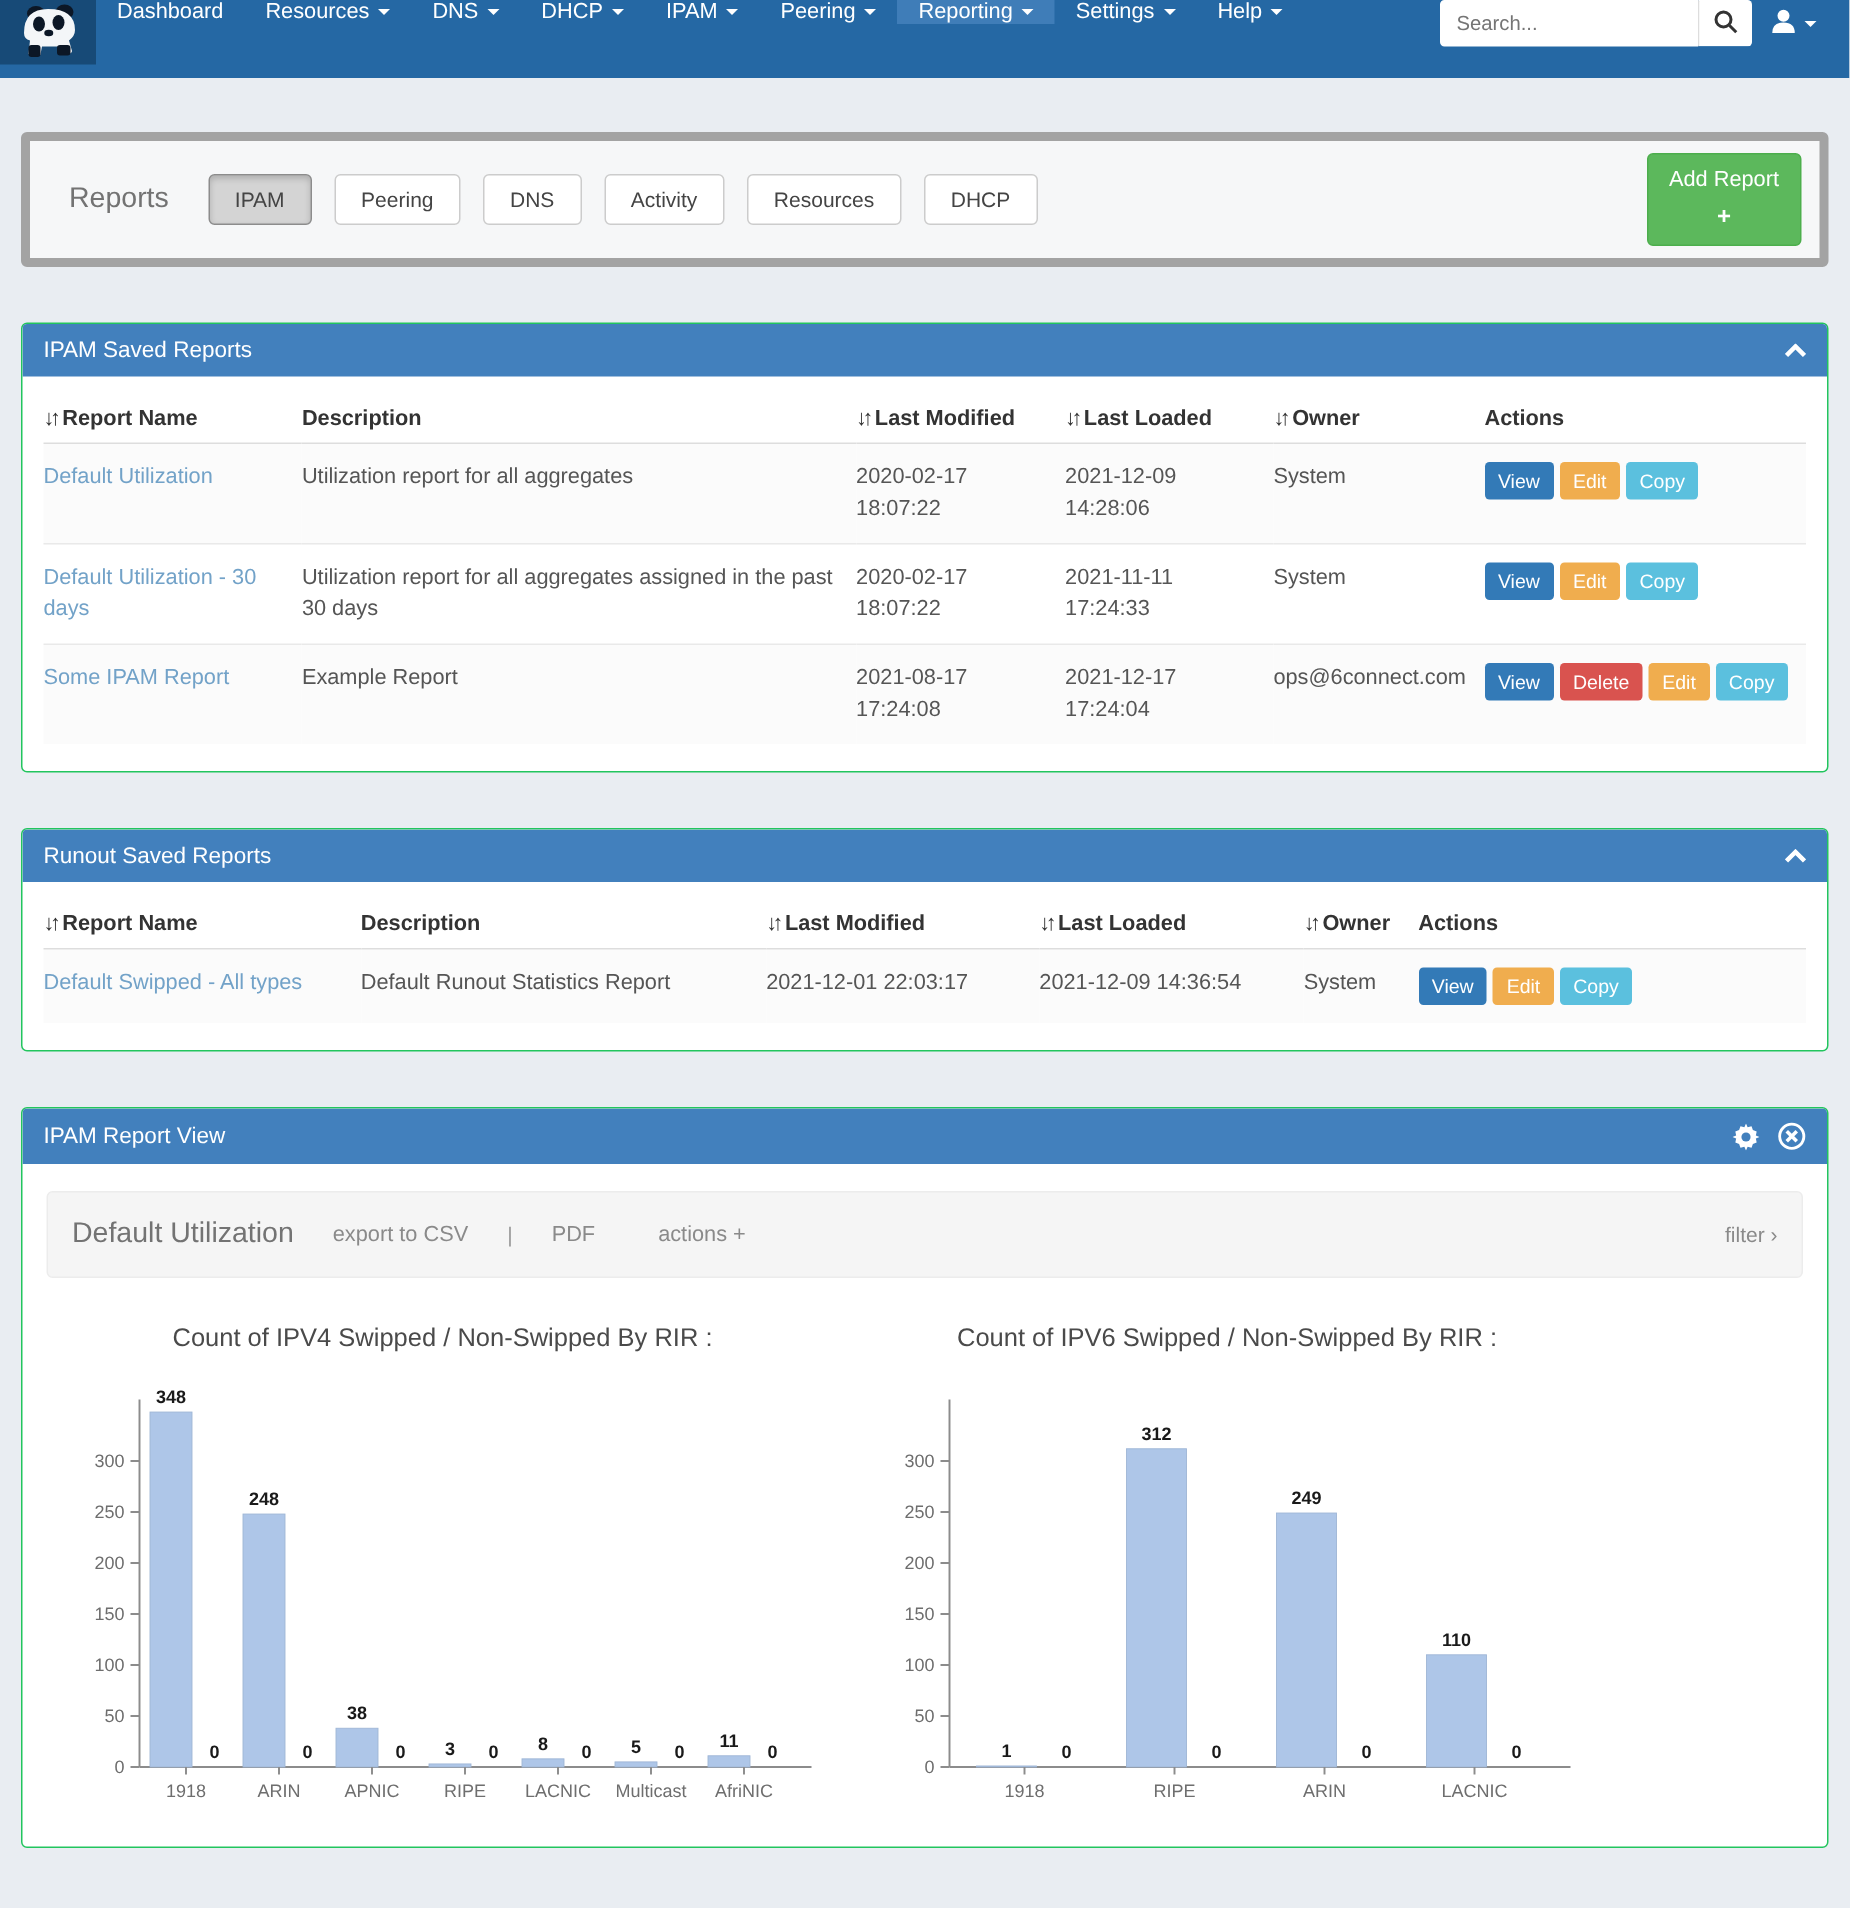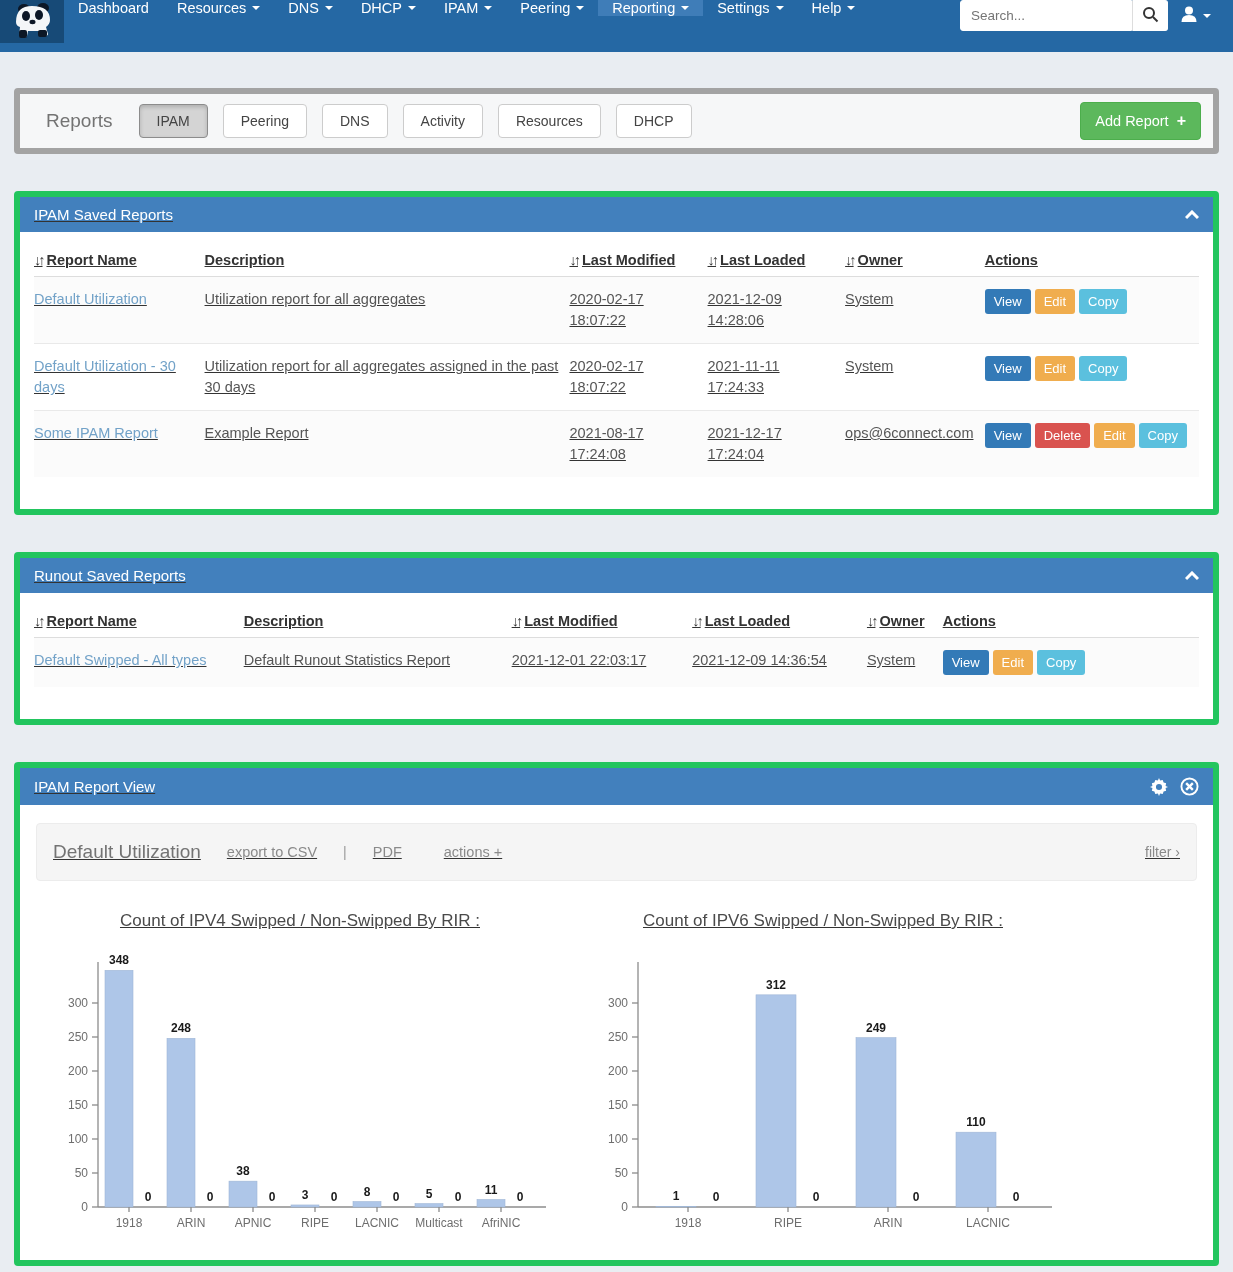--- a/index.html
+++ b/index.html
@@ -26,29 +26,29 @@
   .user-menu { display:flex; align-items:center; gap:5px; color:#fff; cursor:pointer; }
   
   .page { padding:36px 14px 0 14px; }
   .toolbar { background:#f6f7f8; border:6px solid #a3a3a3; border-radius:4px; padding:8px 12px;
              display:flex; align-items:center; gap:14px; }
   .toolbar-title { font-size:19px; color:#737373; margin-right:12px; padding-left:14px; }
   .tab-btn { background:#fff; border:1px solid #ccc; border-radius:4px; padding:8px 17px;
              font-size:14px; color:#444; cursor:pointer; }
   .tab-btn.active { background:#d4d4d4; border-color:#8c8c8c; box-shadow:inset 0 2px 4px rgba(0,0,0,.18); }
   .add-btn { margin-left:auto; background:#5cb85c; border:1px solid #4cae4c; color:#fff;
-             border-radius:4px; padding:9px 14px; font-size:14.5px; cursor:pointer; display:flex; gap:8px; align-items:center; }
+             border-radius:4px; padding:9px 14px; font-size:14.5px; cursor:pointer; display:flex; gap:8px; align-items:center;flex-direction:column; }
   .plus { font-weight:bold; font-size:16px; }
   
-  .panel { background:#fff; border:6px solid #22c55e; border-radius:4px; margin-top:37px; overflow:hidden;text-decoration:underline; }
+  .panel { background:#fff; border:1px solid #22c55e; border-radius:4px; margin-top:37px; overflow:hidden; }
   .panel-header { background:#4280bd; color:#fff; font-size:15px; padding:9px 14px;
                   display:flex; align-items:center; }
   .panel-header .hdr-icons { margin-left:auto; display:flex; gap:12px; align-items:center; }
   .icon-btn { cursor:pointer; display:flex; align-items:center; }
-  .panel-body { padding:8px 14px 32px 14px; }
+  .panel-body { padding:8px 14px 18px 14px; }
   
   table { width:100%; border-collapse:collapse; }
   th { text-align:left; font-size:14.5px; color:#333; padding:12px 8px 8px 0; border-bottom:1px solid #ddd; white-space:nowrap; }
   .sort-ic { letter-spacing:-3px; margin-right:4px; font-weight:bold; }
   td { font-size:14.5px; color:#555; padding:12px 8px 12px 0; vertical-align:top; line-height:1.45; }
   tbody tr { border-top:1px solid #e9e9e9; }
   tbody tr:nth-child(odd) { background:#fbfbfb; }
   a.report-link { color:#72a2c8; text-decoration:none; cursor:pointer; }
   .act-btn { border:none; border-radius:3px; color:#fff; font-size:13px; padding:5px 9px;
              margin-right:4px; cursor:pointer; }

